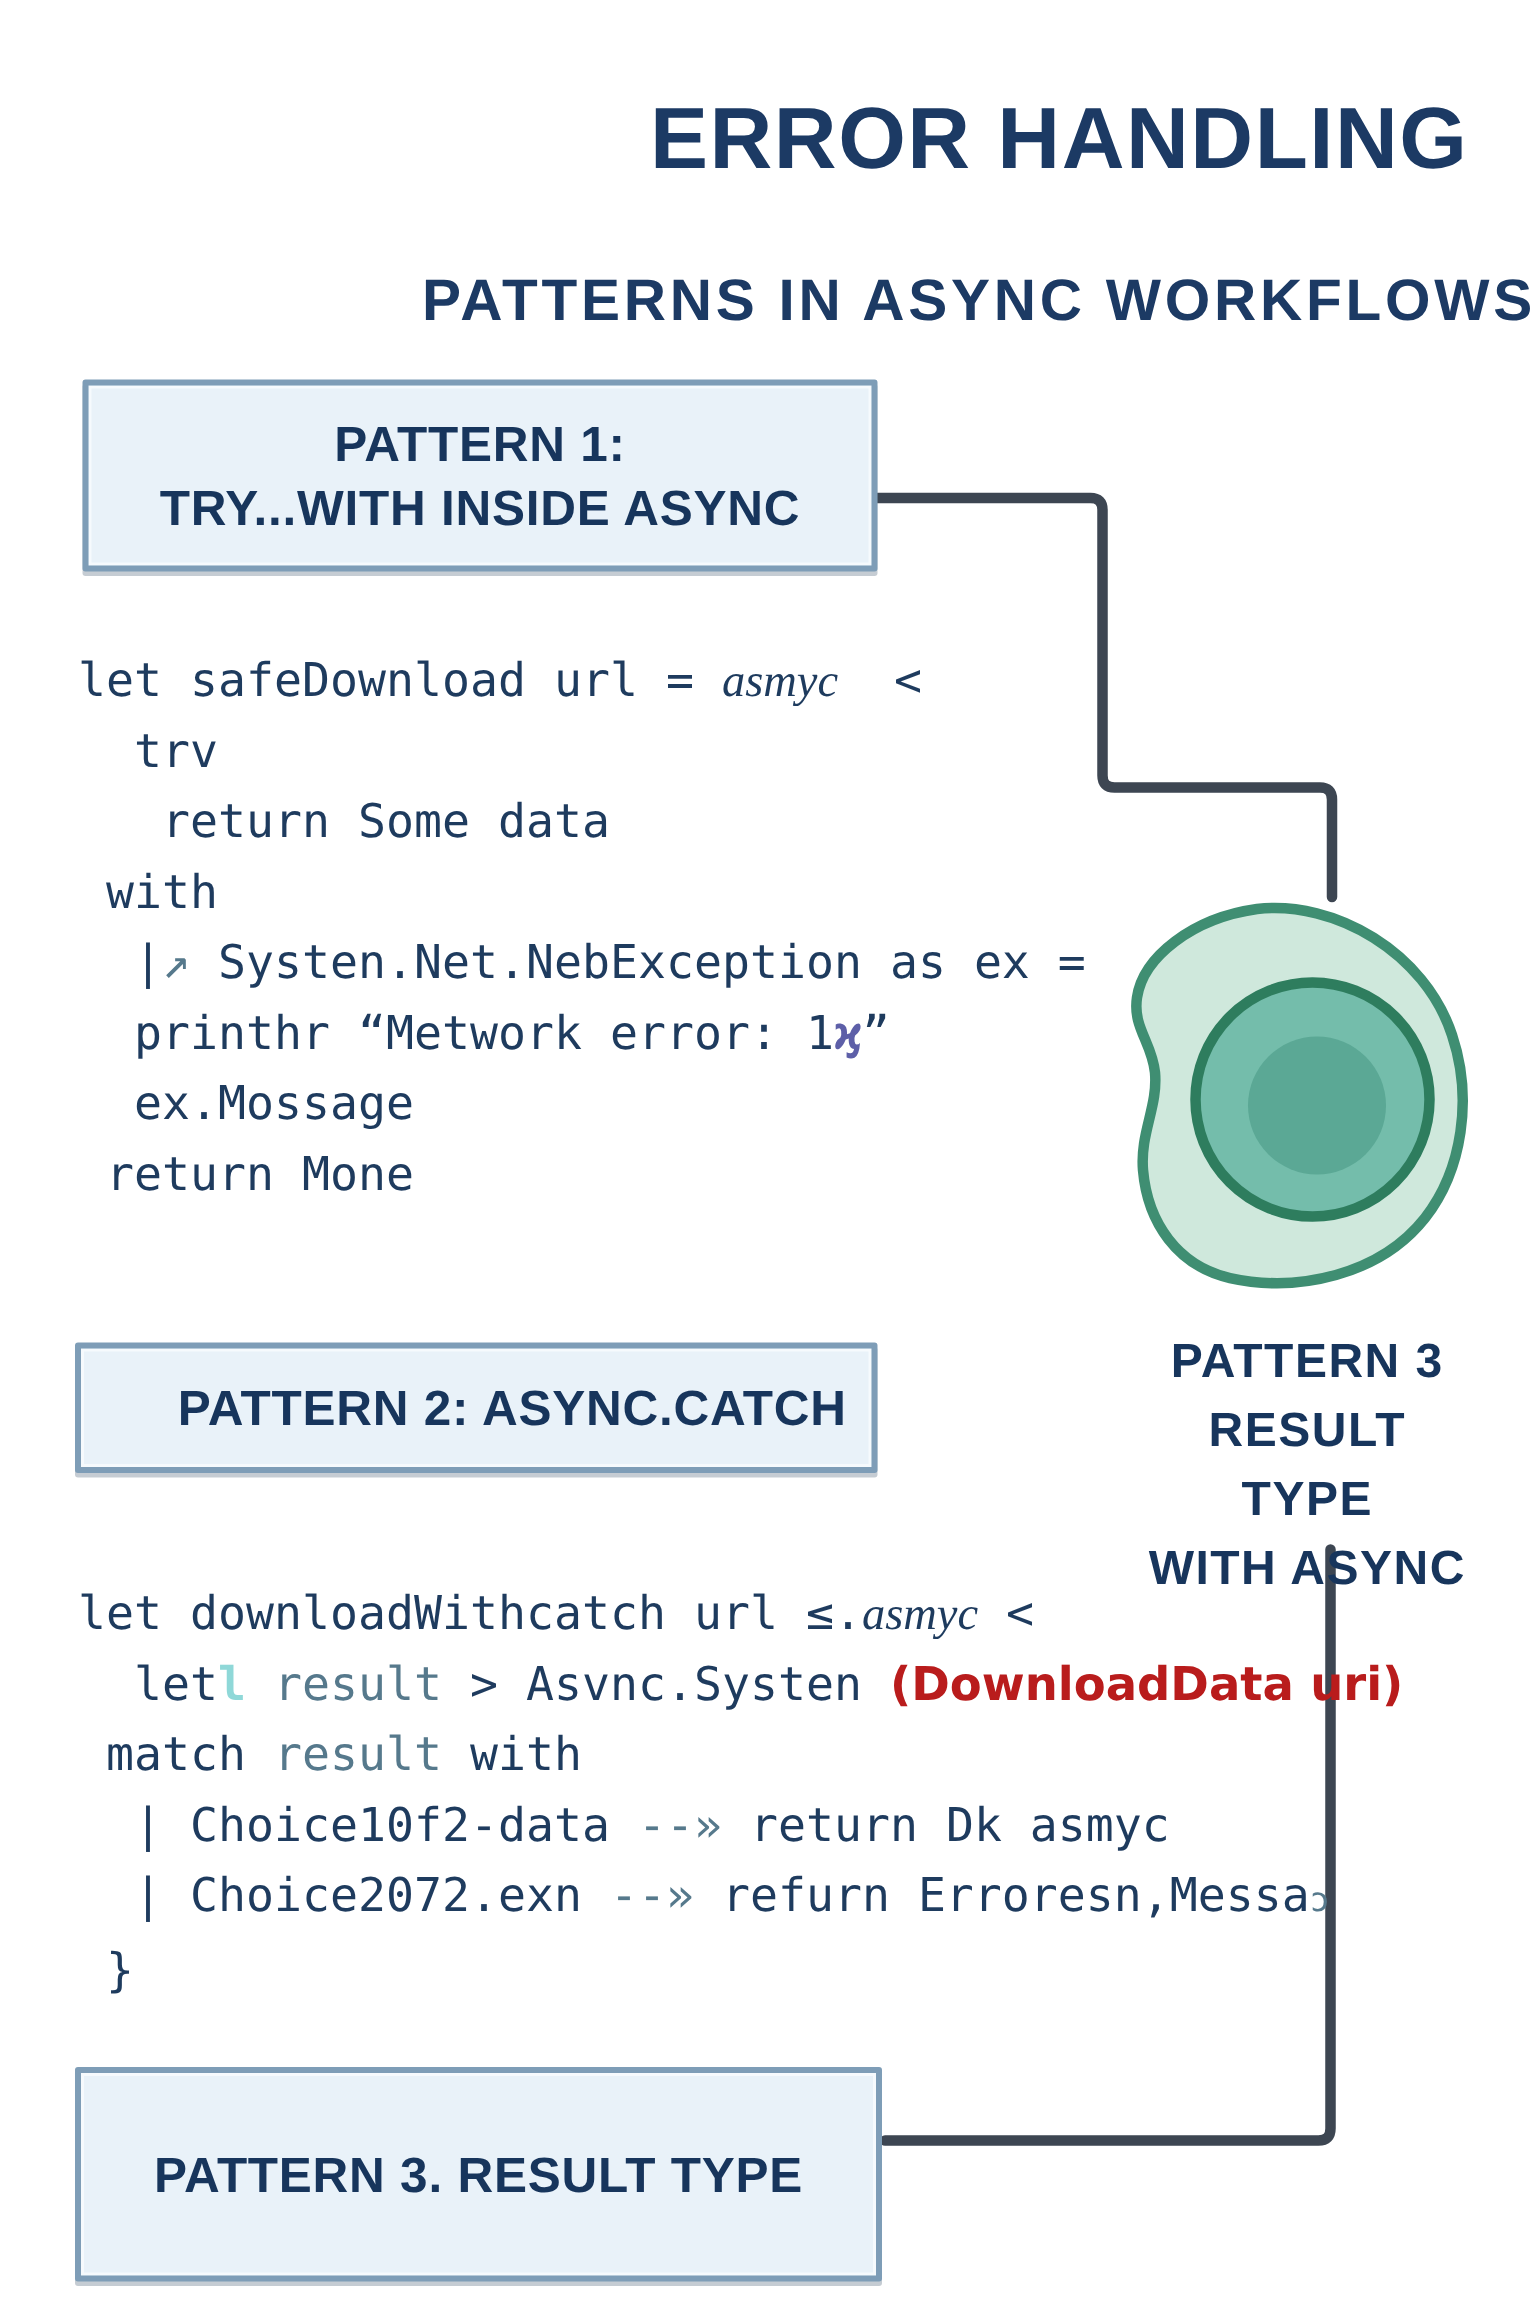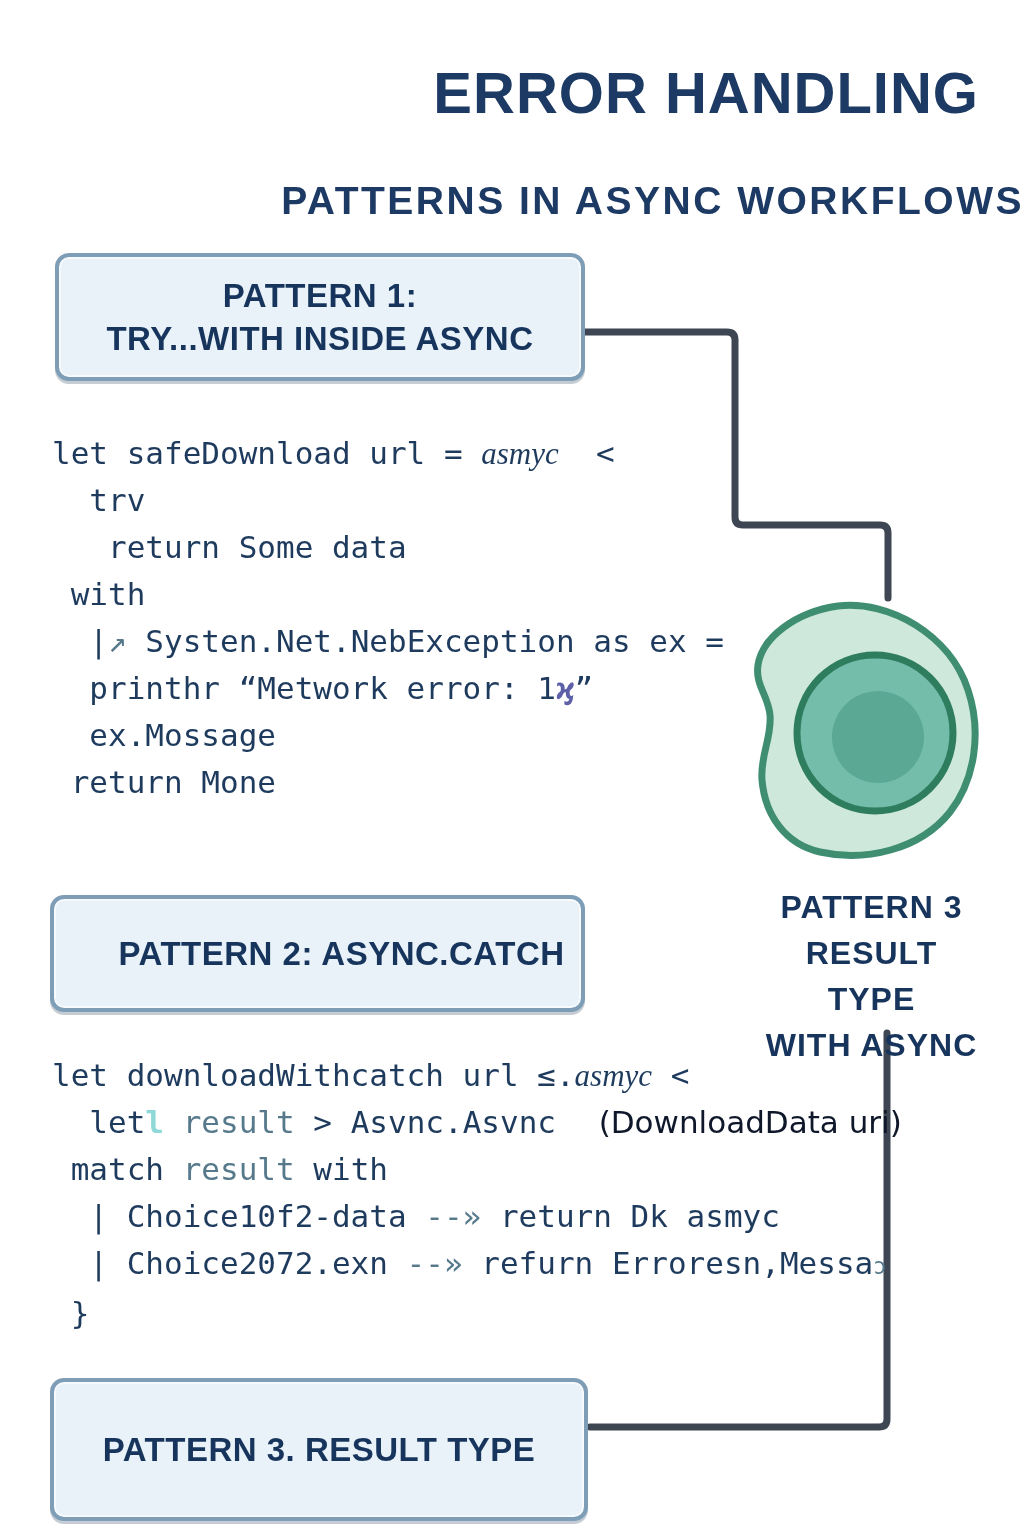--- a/index.html
+++ b/index.html
@@ -14,38 +14,38 @@
   .canvas{position:relative;width:1024px;height:1536px;background:var(--background);
           overflow:hidden;font-family:"Liberation Sans",sans-serif;}
   .svg-overlay{position:absolute;left:0;top:0;width:1024px;height:1536px;}
 
   .title{position:absolute;left:0;top:60px;width:1024px;text-align:right;
          color:var(--title-navy);font-weight:700;}
   .title .l1{display:block;position:relative;left:-45px;font-size:58px;line-height:66px;letter-spacing:1px;}
   .title .l2{display:block;font-size:39px;line-height:62px;letter-spacing:2.5px;margin-top:44px;}
 
   .pbox{position:absolute;background:var(--box-fill);border:4px solid var(--box-border);
-        border-radius:14px;box-shadow:0 3px 0 rgba(90,110,130,.35), inset 0 0 0 2px rgba(255,255,255,.6);
+        border-radius:2px;box-shadow:0 3px 0 rgba(90,110,130,.35), inset 0 0 0 2px rgba(255,255,255,.6);
         display:flex;flex-direction:column;align-items:center;justify-content:center;
         color:var(--label-navy);font-weight:700;text-align:center;}
   .pbox .bl{font-size:33px;line-height:43px;letter-spacing:.5px;}
   #box1{left:55px;top:253px;width:530px;height:128px;}
-  #box2{left:50px;top:895px;width:535px;height:117px;padding-left:48px;}
+  #box2{left:50px;top:895px;width:535px;height:87px;padding-left:48px;}
   #box3{left:50px;top:1378px;width:538px;height:143px;}
 
   .code{position:absolute;color:var(--code-navy);}
   #code1{left:52px;top:430px;}
   #code2{left:52px;top:1052px;}
   .code-line{white-space:pre;font-family:"DejaVu Sans Mono",monospace;
              font-size:31px;line-height:47px;}
   .code-line .it{font-style:italic;font-family:Liberation Serif, serif;}
   .code-line .teal{color:var(--code-teal);font-weight:bold;}
   .code-line .slate{color:var(--code-slate);}
   .code-line .indigo{color:var(--code-indigo);font-weight:bold;}
-  .code-line .thin{font-family:"DejaVu Sans",sans-serif;color:#0f172a;font-weight:400;margin-left:24px;}
+  .code-line .thin{font-family:"DejaVu Sans",sans-serif;color:#b91c1c;font-weight:700;}
   .code-line .sub{font-size:.72em;}
 
   .side-label{position:absolute;left:735px;top:884px;width:245px;text-align:center;
               color:var(--label-navy);font-weight:700;font-size:32px;line-height:46px;letter-spacing:1px;}
   .side-label span{display:block;margin-left:28px;}
 </style>
 </head>
 <body>
 
 <div class="canvas">
@@ -89,21 +89,21 @@
   </div>
 
   <div class="side-label">
     <span>PATTERN 3</span>
     <span>RESULT TYPE</span>
     <span>WITH ASYNC</span>
   </div>
 
   <div class="code" id="code2">
       <div class="code-line"><span>let downloadWithcatch url </span><span>≤.</span><span class="it">asmyc</span><span> &lt;</span></div>
-      <div class="code-line"><span>  let</span><span class="teal">l</span><span> </span><span class="slate">result</span><span> &gt; </span><span>Asvnc.Asvnc </span><span class="thin">(DownloadData uri)</span></div>
+      <div class="code-line"><span>  let</span><span class="teal">l</span><span> </span><span class="slate">result</span><span> &gt; </span><span>Asvnc.Systen </span><span class="thin">(DownloadData uri)</span></div>
       <div class="code-line"><span> match </span><span class="slate">result</span><span> with</span></div>
       <div class="code-line"><span>  | Choice10f2-data </span><span class="slate">--»</span><span> return Dk asmyc</span></div>
       <div class="code-line"><span>  | Choice2072.exn </span><span class="slate">--»</span><span> refurn Erroresn,Messa</span><span class="slate sub">ɔ</span></div>
       <div class="code-line"><span> }</span></div>
     </div>
 
   <div class="pbox" id="box3">
     <div class="bl">PATTERN 3. RESULT TYPE</div>
   </div>
 

